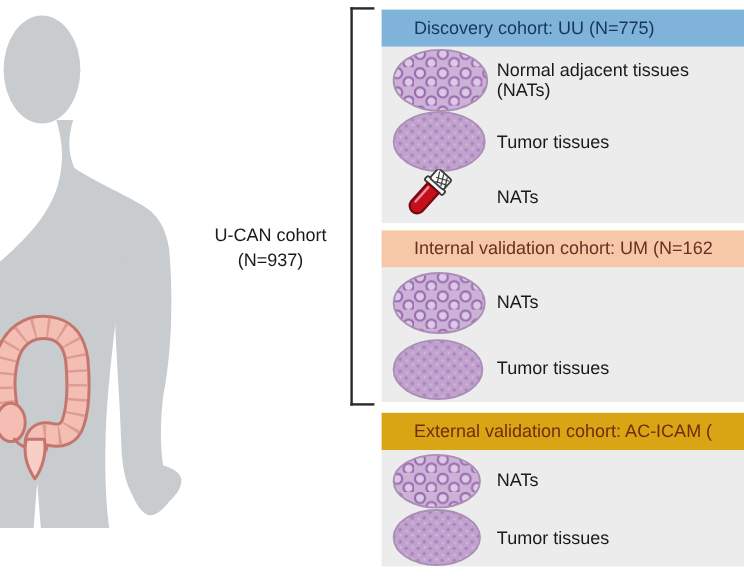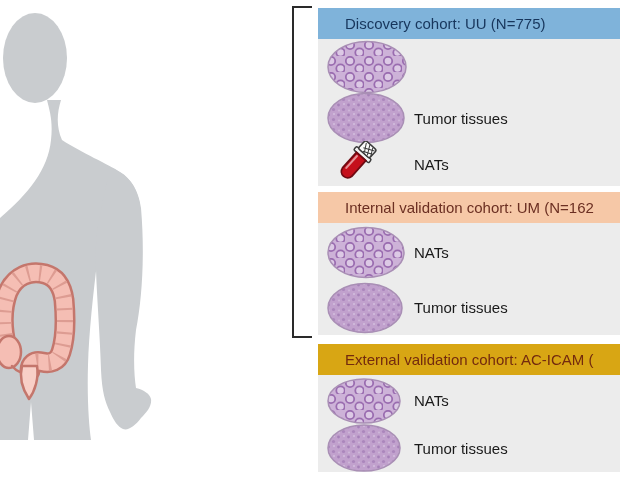--- a/index.html
+++ b/index.html
@@ -98,34 +98,39 @@
     <path d="M 7,348 C 2,328 2,308 8,292 C 15,276 30,270 45,274 C 56,277 62,286 64,300 C 66,322 65,340 61,352 C 58,362 50,364 42,362 C 34,360 30,364 30,371" fill="none" stroke="#f5beb4" stroke-width="16" stroke-linecap="round"></path>
     <path d="M 7,348 C 2,328 2,308 8,292 C 15,276 30,270 45,274 C 56,277 62,286 64,300 C 66,322 65,340 61,352 C 58,362 50,364 42,362 C 34,360 30,364 30,371" fill="none" stroke="#dd9c92" stroke-width="16" stroke-linecap="butt" stroke-dasharray="2 10"></path>
 
     <ellipse cx="9" cy="352" rx="12" ry="16" fill="#f5beb4" stroke="#c4766c" stroke-width="2.5"></ellipse>
 
     <path d="M 12,366 C 17,372 24,375 30,372" fill="none" stroke="#c4766c" stroke-width="2.5" stroke-linecap="round"></path>
 
     <path d="M 22,366 C 19,378 23,390 29,399 C 35,391 39,378 37,366 Z" fill="#f8cfc7" stroke="#c4766c" stroke-width="2.5" stroke-linejoin="round"></path>
   </svg>
 
+  <div class="ucan-label">
+    <div>U-CAN cohort</div>
+    <div>(N=937)</div>
+  </div>
 
   <div class="bracket-part bracket-v"></div>
   <div class="bracket-part bracket-top"></div>
   <div class="bracket-part bracket-bot"></div>
 
   <div class="cohort-box box-discovery">
     <div class="cohort-header" style="background:#7FB3DA;color:#17365C">Discovery cohort: UU (N=775)</div>
     <div class="cohort-body">
       <div class="row r1">
         <span class="icon-cell">
           <svg width="82" height="54">
               <ellipse cx="41" cy="27" rx="39" ry="25.5" fill="url(#natPat)" stroke="#a98fb5" stroke-width="1.5"></ellipse>
             </svg>
         </span>
+        <span class="row-label">Normal adjacent tissues (NATs)</span>
       </div>
       <div class="row r2">
         <span class="icon-cell">
           <svg width="80" height="52">
               <ellipse cx="40" cy="26" rx="38" ry="24.5" fill="url(#tumPat)" stroke="#a98fb5" stroke-width="1.5"></ellipse>
             </svg>
         </span>
         <span class="row-label">Tumor tissues</span>
       </div>
       <div class="row r3">

